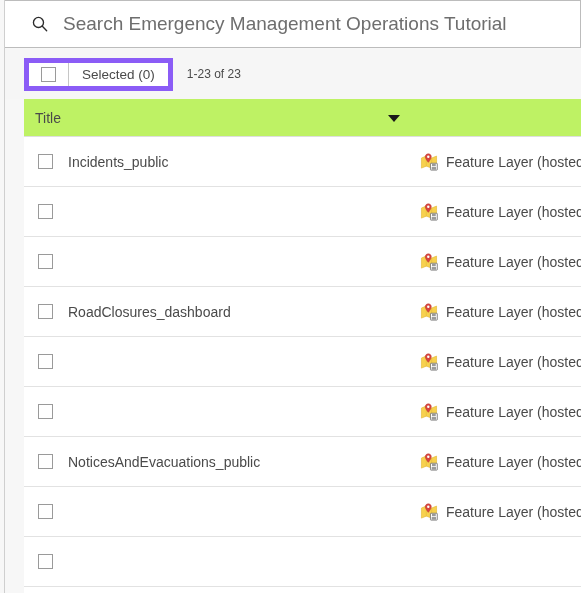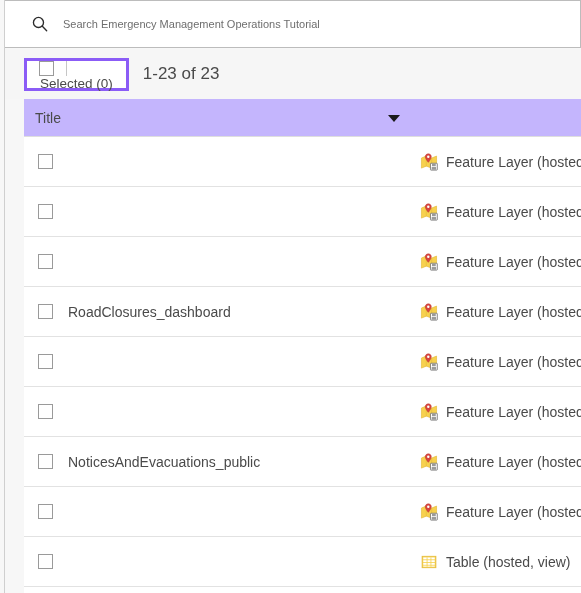--- a/index.html
+++ b/index.html
@@ -59,21 +59,21 @@
     flex: 0 0 auto;
     display: block;
     color: #2b2b2b;
   }
   .search-input {
     flex: 1 1 auto;
     border: none;
     outline: none;
     background: transparent;
     font-family: "Liberation Sans", sans-serif;
-    font-size: 11px;
+    font-size: 19px;
     color: #4c4c4c;
     padding: 0;
     height: 24px;
     line-height: 24px;
   }
   .search-input::placeholder {
     color: #6e6e6e;
     opacity: 1;
   }
 
@@ -85,25 +85,24 @@
     width: 576px;
     height: 50px;
     background: #f6f6f6;
     display: flex;
     align-items: center;
   }
   .select-group {
     margin-left: 19px;
     display: flex;
     align-items: stretch;
-    border: 3px solid #8b5cf6;
+    border: 5px solid #8b5cf6;
     background: #ffffff;
     height: 33px;
     box-sizing: border-box;
-    flex-direction: column;
   }
   .select-all-cell {
     width: 39px;
     display: flex;
     align-items: center;
     justify-content: center;
     border-right: 1px solid #c6c6c6;
     cursor: pointer;
   }
   .cbox {
@@ -118,33 +117,33 @@
     display: flex;
     align-items: center;
     padding: 0 13px;
     font-size: 13.5px;
     color: #4a4a4a;
     white-space: nowrap;
     cursor: pointer;
   }
   .count-label {
     margin-left: 14px;
-    font-size: 17px;
+    font-size: 12px;
     color: #4a4a4a;
     white-space: nowrap;
   }
 
   
   #sort-header {
     position: absolute;
     left: 24px;
     top: 99px;
     width: 557px;
     height: 38px;
-    background: #c4b5fd;
+    background: #bef264;
     border-bottom: 1px solid #dedede;
     box-sizing: border-box;
     display: flex;
     align-items: center;
     cursor: pointer;
   }
   .sort-title {
     margin-left: 11px;
     font-size: 14px;
     color: #4a4a4a;
@@ -241,20 +240,21 @@
   <div id="sort-header">
     <span class="sort-title">Title</span>
     <span class="sort-caret"></span>
   </div>
 
   <div id="item-list">
       <div class="row">
         <div class="row-cbox-wrap">
           <span class="cbox"></span>
         </div>
+        <span class="row-title">Incidents_public</span>
         <div class="row-type">
   <svg class="type-icon" viewBox="0 0 20 20">
     <path d="M1.6 5.6 L7 3.4 L13 5.6 L18.4 3.4 L18.4 14.6 L13 16.8 L7 14.6 L1.6 16.8 Z" fill="#f7d14e" stroke="#e2b836" stroke-width="0.7" stroke-linejoin="round"></path>
     <path d="M7 3.4 L7 14.6 M13 5.6 L13 16.8" stroke="#e2b836" stroke-width="0.6" fill="none"></path>
     <path d="M9.2 0.9 C7.35 0.9 5.85 2.35 5.85 4.15 C5.85 6.4 9.2 10.4 9.2 10.4 C9.2 10.4 12.55 6.4 12.55 4.15 C12.55 2.35 11.05 0.9 9.2 0.9 Z" fill="#d9453d" stroke="#b8322c" stroke-width="0.55"></path>
     <circle cx="9.2" cy="4.1" r="1.35" fill="#ffffff"></circle>
     <rect x="11.6" y="11.4" width="7.6" height="7.6" rx="0.6" fill="#ffffff" stroke="#6d6d6d" stroke-width="0.9"></rect>
     <rect x="13.3" y="11.9" width="4.2" height="2.8" fill="#9a9a9a"></rect>
     <rect x="13.0" y="15.6" width="4.8" height="3.0" fill="#9a9a9a"></rect>
   </svg>
@@ -379,28 +379,16 @@
     <rect x="13.3" y="11.9" width="4.2" height="2.8" fill="#9a9a9a"></rect>
     <rect x="13.0" y="15.6" width="4.8" height="3.0" fill="#9a9a9a"></rect>
   </svg>
 <span class="type-label">Feature Layer (hosted</span>
         </div>
       </div>
       <div class="row">
         <div class="row-cbox-wrap">
           <span class="cbox"></span>
         </div>
-        <div class="row-type">
-  <svg class="type-icon" viewBox="0 0 20 20">
-    <rect x="2.3" y="3.6" width="15.4" height="12.8" fill="#f7d14e" stroke="#e2b836" stroke-width="0.8"></rect>
-    <rect x="3.6" y="4.9" width="12.8" height="2.2" fill="#ffffff"></rect>
-    <rect x="3.6" y="8.0" width="12.8" height="2.1" fill="#ffffff"></rect>
-    <rect x="3.6" y="11.0" width="12.8" height="2.1" fill="#ffffff"></rect>
-    <rect x="3.6" y="14.0" width="12.8" height="1.2" fill="#ffffff"></rect>
-    <rect x="7.4" y="4.9" width="0.9" height="10.3" fill="#f7d14e"></rect>
-    <rect x="11.7" y="4.9" width="0.9" height="10.3" fill="#f7d14e"></rect>
-  </svg>
-<span class="type-label">Table (hosted, view)</span>
-        </div>
       </div>
     </div>
 
 </div>
 
 </body></html>

